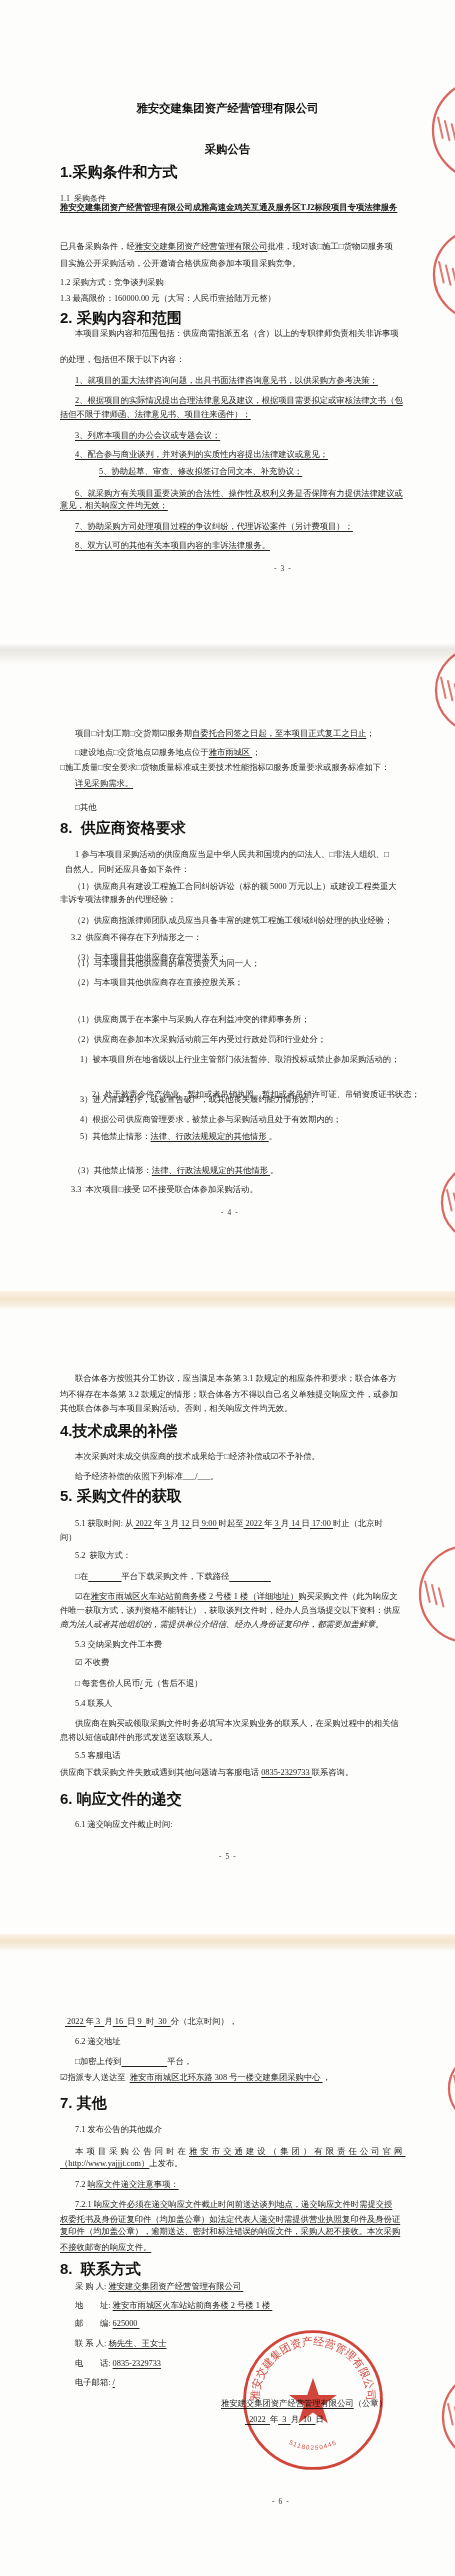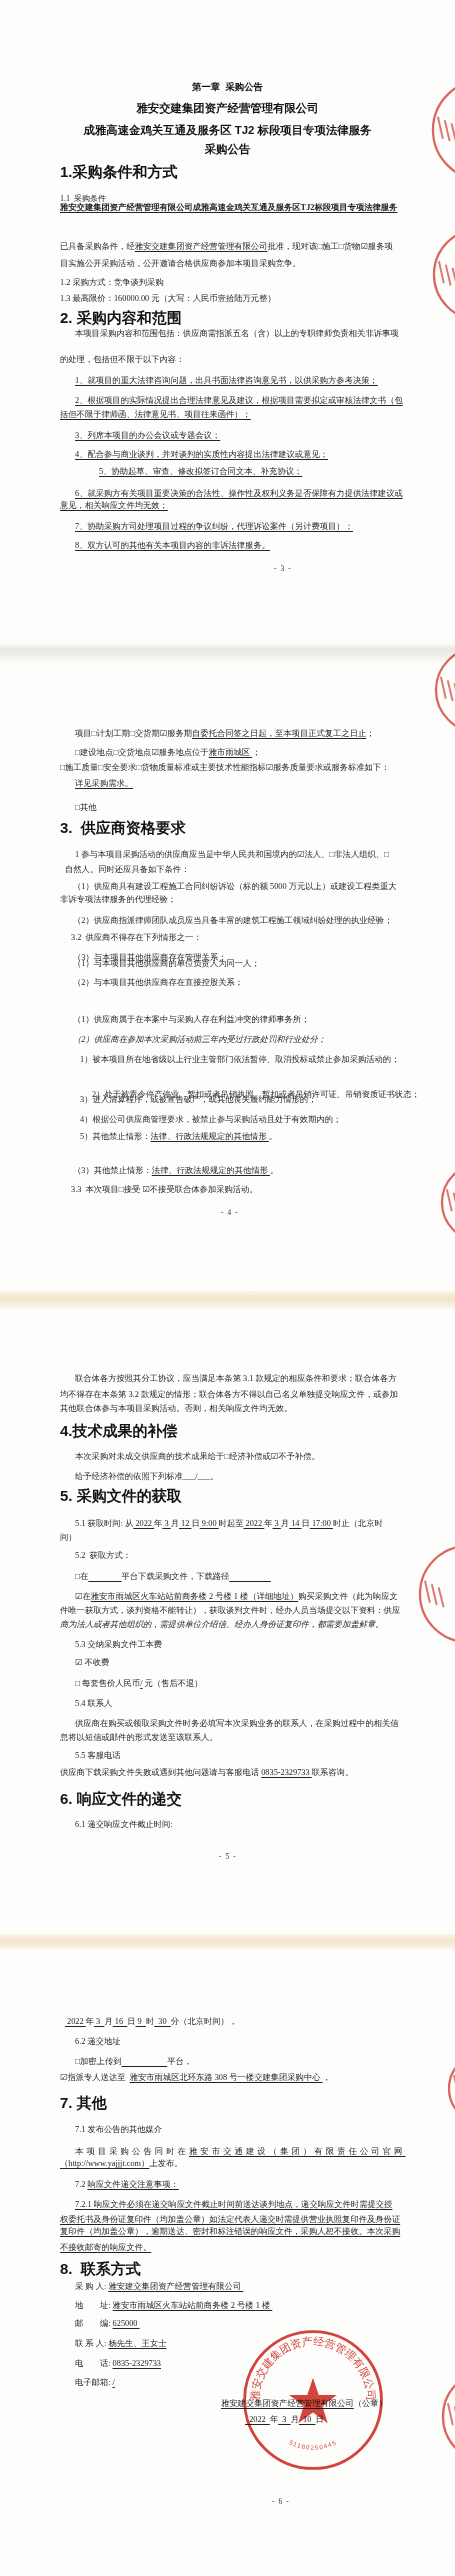--- a/index.html
+++ b/index.html
@@ -33,23 +33,21 @@
 </style>
 </head>
 <body>
 
 <div class="page-wrap">
 
   <div class="scan-band band-gray" style="top:642px; height:21.6px;"></div>
   <div class="scan-band band-tan" style="top:1291px; height:19.4px;"></div>
   <div class="scan-band band-tan" style="top:1934px; height:17px;"></div>
 
-<div class="line center h1" style="top: 80px; left: 0px; right: 0px;">第一章  采购公告</div>
     <div class="line center h0" style="top: 100px; left: 0px; right: 0px;">雅安交建集团资产经营管理有限公司</div>
-    <div class="line center h0" style="top: 122px; left: 0px; right: 0px;">成雅高速金鸡关互通及服务区 TJ2 标段项目专项法律服务</div>
     <div class="line center h0" style="top: 141px; left: 0px; right: 0px;">采购公告</div>
     <div class="line h2" style="top: 161px; left: 60px;">1.采购条件和方式</div>
     <div class="line sub" style="top: 193px; left: 60px;">1.1  采购条件</div>
     <div class="line u strong" style="top: 202px; left: 60px;">雅安交建集团资产经营管理有限公司成雅高速金鸡关互通及服务区TJ2标段项目专项法律服务</div>
     <div class="line " style="top: 241px; left: 60px;"><span>已具备采购条件，经</span><span class="u">雅安交建集团资产经营管理有限公司</span><span>批准，现对该□施工□货物☑服务项</span></div>
     <div class="line " style="top: 258px; left: 60px;">目实施公开采购活动，公开邀请合格供应商参加本项目采购竞争。</div>
     <div class="line " style="top: 277px; left: 60px;">1.2 采购方式：竞争谈判采购</div>
     <div class="line " style="top: 293px; left: 60px;">1.3 最高限价：160000.00 元（大写：人民币壹拾陆万元整）</div>
     <div class="line h2" style="top: 307px; left: 60px;">2. 采购内容和范围</div>
     <div class="line " style="top: 328px; left: 75px;">本项目采购内容和范围包括：供应商需指派五名（含）以上的专职律师负责相关非诉事项</div>
@@ -63,32 +61,32 @@
     <div class="line u" style="top: 488px; left: 75px;">6、就采购方有关项目重要决策的合法性、操作性及权利义务是否保障有力提供法律建议或</div>
     <div class="line u" style="top: 500px; left: 60px;">意见，相关响应文件均无效；</div>
     <div class="line u" style="top: 521px; left: 75px;">7、协助采购方司处理项目过程的争议纠纷，代理诉讼案件（另计费项目）；</div>
     <div class="line u" style="top: 540px; left: 75px;">8、双方认可的其他有关本项目内容的非诉法律服务。</div>
     <div class="line footer" style="top: 564px; left: 274px;">- 3 -</div>
     <div class="line " style="top: 728px; left: 75px;"><span>项目□计划工期□交货期☑服务期</span><span class="u">自委托合同签之日起，至本项目正式复工之日止</span><span>；</span></div>
     <div class="line " style="top: 747px; left: 75px;"><span>□建设地点□交货地点☑服务地点位于</span><span class="u">雅市雨城区 </span><span>；</span></div>
     <div class="line " style="top: 762px; left: 60px;">□施工质量□安全要求□货物质量标准或主要技术性能指标☑服务质量要求或服务标准如下：</div>
     <div class="line u" style="top: 778px; left: 75px;">详见采购需求。</div>
     <div class="line " style="top: 802px; left: 75px;">□其他</div>
-    <div class="line h2" style="top: 817px; left: 60px;">3.  供应商资格要求</div>
+    <div class="line h2" style="top: 817px; left: 60px;">8.  供应商资格要求</div>
     <div class="line " style="top: 849px; left: 75px;">1 参与本项目采购活动的供应商应当是中华人民共和国境内的☑法人、□非法人组织、□</div>
     <div class="line " style="top: 864px; left: 65px;">自然人。同时还应具备如下条件：</div>
     <div class="line " style="top: 881px; left: 73px;">（1）供应商具有建设工程施工合同纠纷诉讼（标的额 5000 万元以上）或建设工程类重大</div>
     <div class="line " style="top: 894px; left: 60px;">非诉专项法律服务的代理经验；</div>
     <div class="line " style="top: 915px; left: 73px;">（2）供应商指派律师团队成员应当具备丰富的建筑工程施工领域纠纷处理的执业经验；</div>
     <div class="line " style="top: 932px; left: 71px;">3.2  供应商不得存在下列情形之一：</div>
     <div class="line " style="top: 958px; left: 73px;">（1）与本项目其他供应商的单位负责人为同一人；</div>
     <div class="line " style="top: 977px; left: 73px;">（2）与本项目其他供应商存在直接控股关系；</div>
     <div class="line " style="top: 952px; left: 73px;">（3）与本项目其他供应商存在管理关系；</div>
     <div class="line " style="top: 1014px; left: 73px;">（1）供应商属于在本案中与采购人存在利益冲突的律师事务所；</div>
-    <div class="line " style="top: 1034px; left: 73px; font-style: italic;">（2）供应商在参加本次采购活动前三年内受过行政处罚和行业处分；</div>
+    <div class="line " style="top: 1034px; left: 73px;">（2）供应商在参加本次采购活动前三年内受过行政处罚和行业处分；</div>
     <div class="line " style="top: 1054px; left: 80px;">1）被本项目所在地省级以上行业主管部门依法暂停、取消投标或禁止参加采购活动的；</div>
     <div class="line " style="top: 1074px; left: 92px; margin-top: 15px;">2）处于被责令停产停业、暂扣或者吊销执照、暂扣或者吊销许可证、吊销资质证书状态；</div>
     <div class="line " style="top: 1094px; left: 80px;">3）进入清算程序，或被宣告破产，或其他丧失履约能力情形的；</div>
     <div class="line " style="top: 1114px; left: 80px;">4）根据公司供应商管理要求，被禁止参与采购活动且处于有效期内的；</div>
     <div class="line " style="top: 1131px; left: 80px;"><span>5）其他禁止情形：</span><span class="u">法律、行政法规规定的其他情形 </span><span>。</span></div>
     <div class="line " style="top: 1165px; left: 73px;"><span>（3）其他禁止情形：</span><span class="u">法律、行政法规规定的其他情形 </span><span>。</span></div>
     <div class="line " style="top: 1184px; left: 71px;">3.3  本次项目□接受 ☑不接受联合体参加采购活动。</div>
     <div class="line footer" style="top: 1208px; left: 221px;">- 4 -</div>
     <div class="line " style="top: 1373px; left: 75px;">联合体各方按照其分工协议，应当满足本条第 3.1 款规定的相应条件和要求；联合体各方</div>
     <div class="line " style="top: 1389px; left: 60px;">均不得存在本条第 3.2 款规定的情形；联合体各方不得以自己名义单独提交响应文件，或参加</div>

